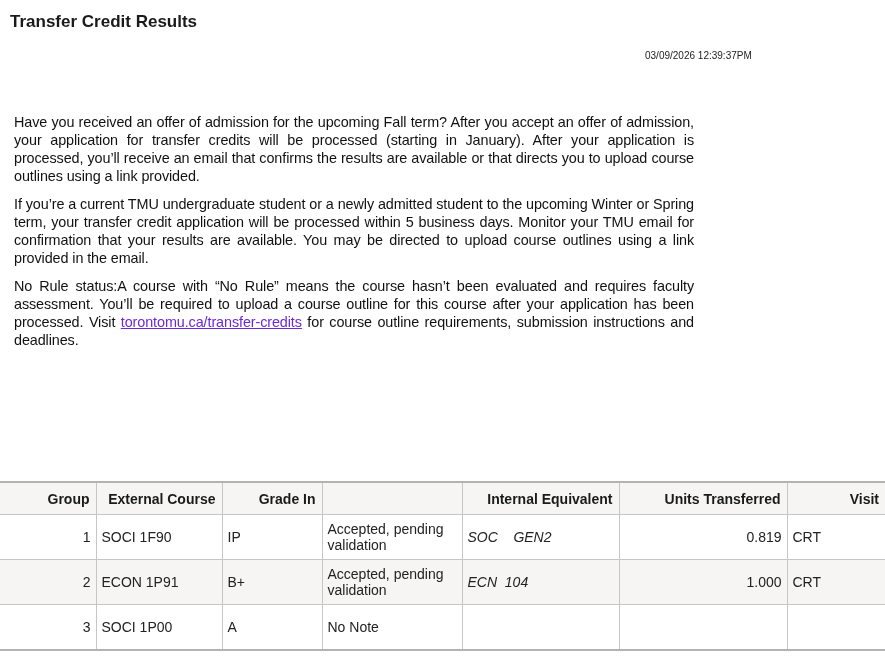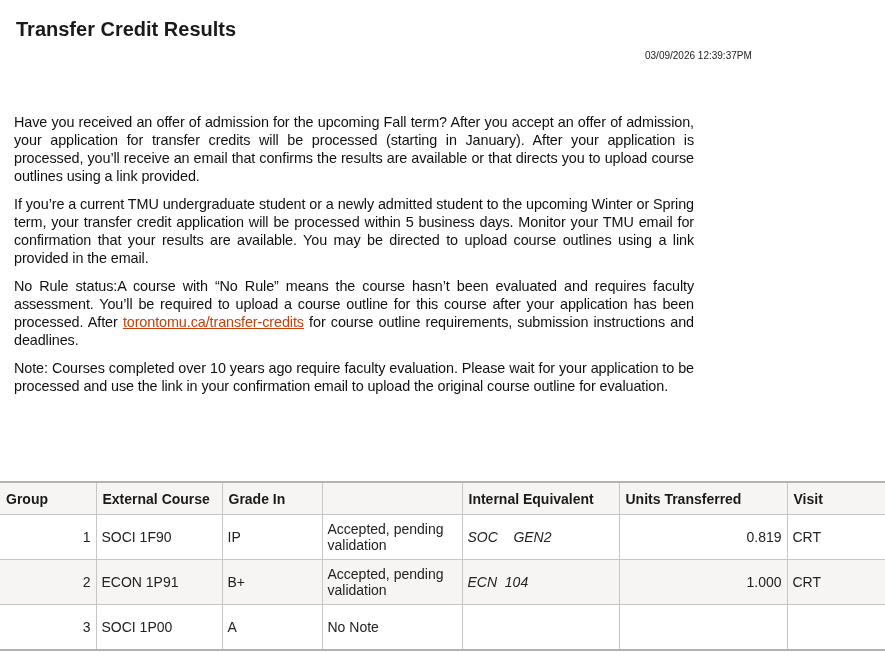--- a/index.html
+++ b/index.html
@@ -2,65 +2,64 @@
 <html><head>
   <meta charset="utf-8">
   <style>
     html, body { margin: 0; padding: 0; background: #ffffff; }
     body {
       width: 885px; height: 668px; overflow: hidden; position: relative;
       font-family: "Liberation Sans", sans-serif; color: #1a1a1a;
     }
     .title {
       position: absolute; left: 4px; top: 6px;
-      font-size: 20px; font-weight: bold; color: #1a1a1a; margin: 12px;
+      font-size: 17px; font-weight: bold; color: #1a1a1a; margin: 6px;
     }
     .timestamp {
       position: absolute; left: 645px; top: 50px;
       font-size: 10px; color: #222;
     }
     .content {
       position: absolute; left: 14px; top: 113px; width: 680px;
       font-size: 14.4px; line-height: 18px; color: #111;
       font-family: "Liberation Sans", sans-serif;
       letter-spacing: -0.1px;
     }
     .content p { margin: 0 0 10px 0; text-align: justify; }
-    .content a { color: #c2410c; text-decoration: underline; }
+    .content a { color: #6d28d9; text-decoration: underline; }
     table.results {
       position: absolute; left: 0; top: 481px; width: 885px;
       border-collapse: collapse; font-size: 14px;
       border-top: 2px solid #b3b3b3; border-bottom: 2px solid #b3b3b3;
     }
     table.results th {
       background: #f6f5f4; font-weight: bold; height: 31px;
       border-right: 1px solid #c6c6c6; border-bottom: 1px solid #c6c6c6;
-      text-align: left; padding: 0 6px; color: #1a1a1a;
+      text-align: right; padding: 0 6px; color: #1a1a1a;
     }
     table.results td {
       height: 44px; border-right: 1px solid #c6c6c6; border-bottom: 1px solid #c6c6c6;
       padding: 0 5px; vertical-align: middle; color: #222;
     }
     table.results th:last-child, table.results td:last-child { border-right: none; }
     table.results tr.alt td { background: #f6f5f4; }
     td.num { text-align: right; }
     td.status { line-height: 16px; }
     .pre { white-space: pre; font-style: italic; }
   </style>
 </head>
 <body>
 
 <h1 class="title">Transfer Credit Results</h1>
 <div class="timestamp">03/09/2026 12:39:37PM</div>
 
 <div class="content">
   <p>Have you received an offer of admission for the upcoming Fall term? After you accept an offer of admission, your application for transfer credits will be processed (starting in January). After your application is processed, you’ll receive an email that confirms the results are available or that directs you to upload course outlines using a link provided.</p>
   <p>If you’re a current TMU undergraduate student or a newly admitted student to the upcoming Winter or Spring term, your transfer credit application will be processed within 5 business days. Monitor your TMU email for confirmation that your results are available. You may be directed to upload course outlines using a link provided in the email.</p>
-  <p><span>No Rule status:A course with “No Rule” means the course hasn’t been evaluated and requires faculty assessment. You’ll be required to upload a course outline for this course after your application has been processed. After </span><a href="#">torontomu.ca/transfer-credits</a><span> for course outline requirements, submission instructions and deadlines.</span></p>
-  <p>Note: Courses completed over 10 years ago require faculty evaluation. Please wait for your application to be processed and use the link in your confirmation email to upload the original course outline for evaluation.</p>
+  <p><span>No Rule status:A course with “No Rule” means the course hasn’t been evaluated and requires faculty assessment. You’ll be required to upload a course outline for this course after your application has been processed. Visit </span><a href="#">torontomu.ca/transfer-credits</a><span> for course outline requirements, submission instructions and deadlines.</span></p>
 </div>
 
 <table class="results">
   <colgroup>
     <col style="width:96px">
       <col style="width:126px">
       <col style="width:100px">
       <col style="width:140px">
       <col style="width:157px">
       <col style="width:168px">

